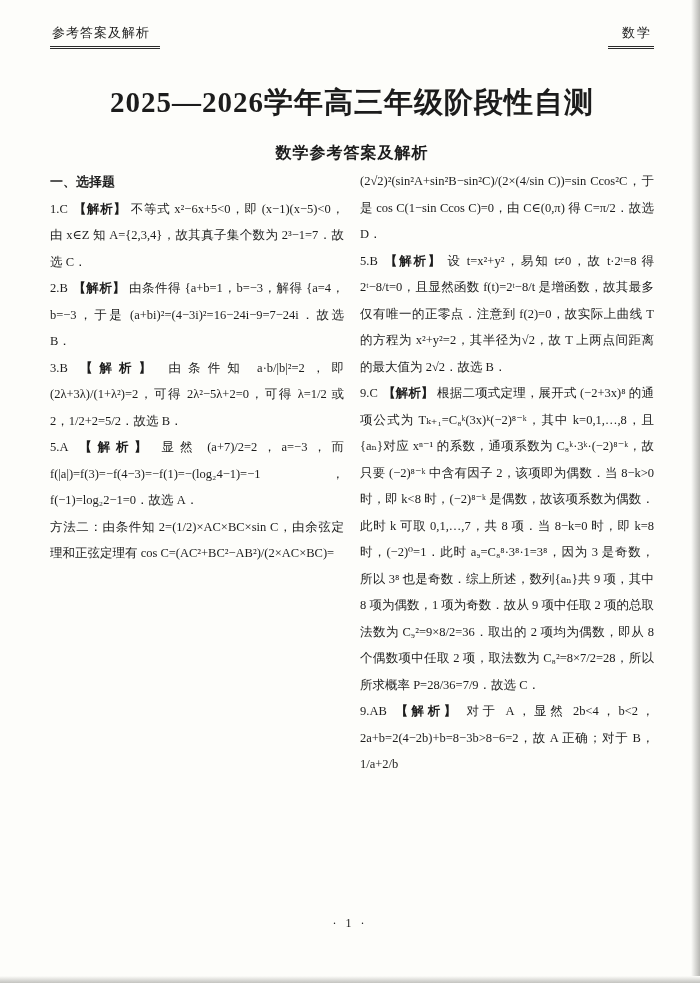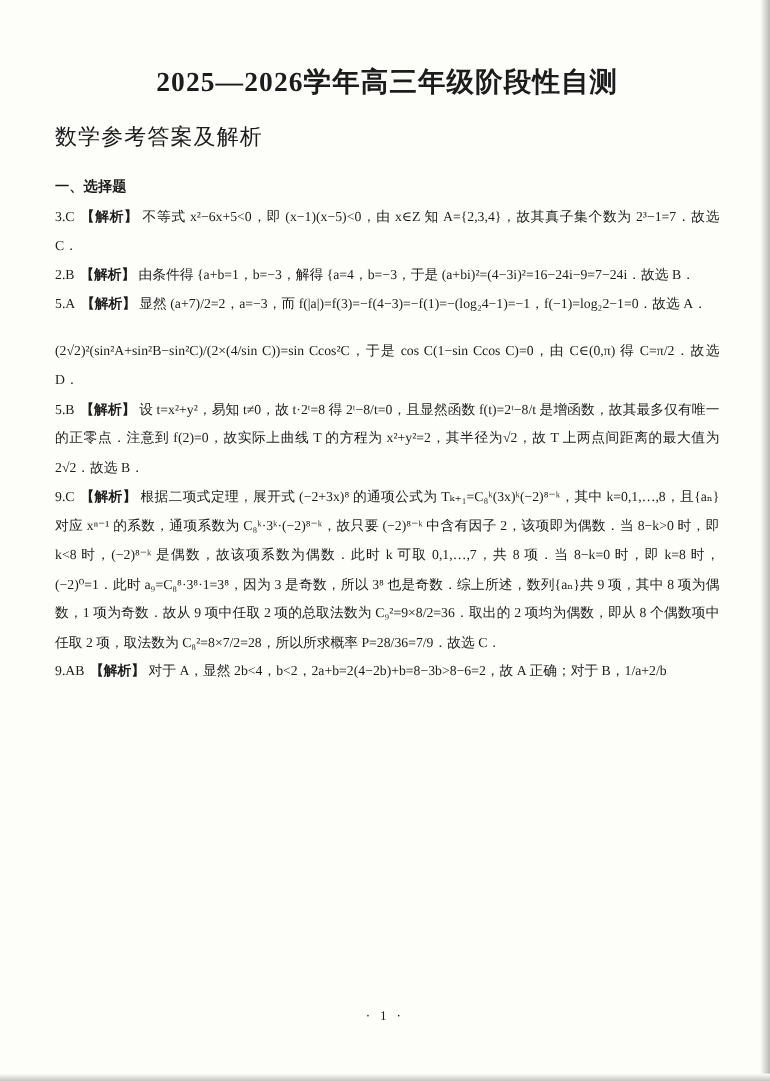--- a/index.html
+++ b/index.html
@@ -34,37 +34,37 @@
     letter-spacing:1px;
   }
   .header-right {
     border-bottom:3px double #2a2a2a;
     padding:0 2px 4px 14px;
     letter-spacing:2px;
   }
   .title {
     margin-top:34px;
     text-align:center;
-    font-size:25px;
+    font-size:29px;
     font-weight:bold;
     letter-spacing:1px;
   }
   .subtitle {
     margin-top:20px;
-    font-size:20px;
-    font-weight:normal;
+    text-align:center;
+    font-size:16px;
+    font-weight:bold;
     letter-spacing:1px;
   }
   .columns {
     display:flex;
     gap:16px;
-    margin-top:18px;
+    margin-top:4px;
     font-size:12.5px;
     line-height:2.12;
-    flex-direction:column;
   }
   .col { flex:1 1 0; min-width:0; text-align:justify; }
   .section-heading {
     font-weight:bold;
     font-size:13px;
   }
   p.item { margin:0; }
   p.item .label { font-weight:bold; }
   p.item .num { margin-right:2px; }
   .footer {
@@ -74,50 +74,62 @@
     text-align:center;
     font-size:12px;
     letter-spacing:3px;
   }
 </style>
 </head>
 <body>
 
 <div class="page">
 
+  <div class="header">
+    <span class="header-left">参考答案及解析</span>
+    <span class="header-right">数学</span>
+  </div>
 
   <div class="title">2025—2026学年高三年级阶段性自测</div>
   <div class="subtitle">数学参考答案及解析</div>
 
   <div class="columns">
 
     <div class="col">
       <div class="section-heading">一、选择题</div>
 
       <p class="item">
-        <span class="num">3.C</span>
+        <span class="num">1.C</span>
         <span class="label">【解析】</span>
         <span class="body">不等式 x²−6x+5&lt;0，即 (x−1)(x−5)&lt;0，由 x∈Z 知 A={2,3,4}，故其真子集个数为 2³−1=7．故选 C．</span>
       </p>
 
       <p class="item">
         <span class="num">2.B</span>
         <span class="label">【解析】</span>
         <span class="body">由条件得 {a+b=1，b=−3，解得 {a=4，b=−3，于是 (a+bi)²=(4−3i)²=16−24i−9=7−24i．故选 B．</span>
       </p>
 
+      <p class="item">
+        <span class="num">3.B</span>
+        <span class="label">【解析】</span>
+        <span class="body">由条件知 a·b/|b|²=2，即 (2λ+3λ)/(1+λ²)=2，可得 2λ²−5λ+2=0，可得 λ=1/2 或 2，1/2+2=5/2．故选 B．</span>
+      </p>
 
 
       <p class="item">
         <span class="num">5.A</span>
         <span class="label">【解析】</span>
         <span class="body">显然 (a+7)/2=2，a=−3，而 f(|a|)=f(3)=−f(4−3)=−f(1)=−(log₂4−1)=−1，f(−1)=log₂2−1=0．故选 A．</span>
       </p>
 
 
+      <p class="item">
+        <span class="body">方法二：由条件知 2=(1/2)×AC×BC×sin C，由余弦定理和正弦定理有 cos C=(AC²+BC²−AB²)/(2×AC×BC)=</span>
+      </p>
     </div>
 
     <div class="col">
 
       <p class="item">
         <span class="body">(2√2)²(sin²A+sin²B−sin²C)/(2×(4/sin C))=sin Ccos²C，于是 cos C(1−sin Ccos C)=0，由 C∈(0,π) 得 C=π/2．故选 D．</span>
       </p>
 
       <p class="item">
         <span class="num">5.B</span>

